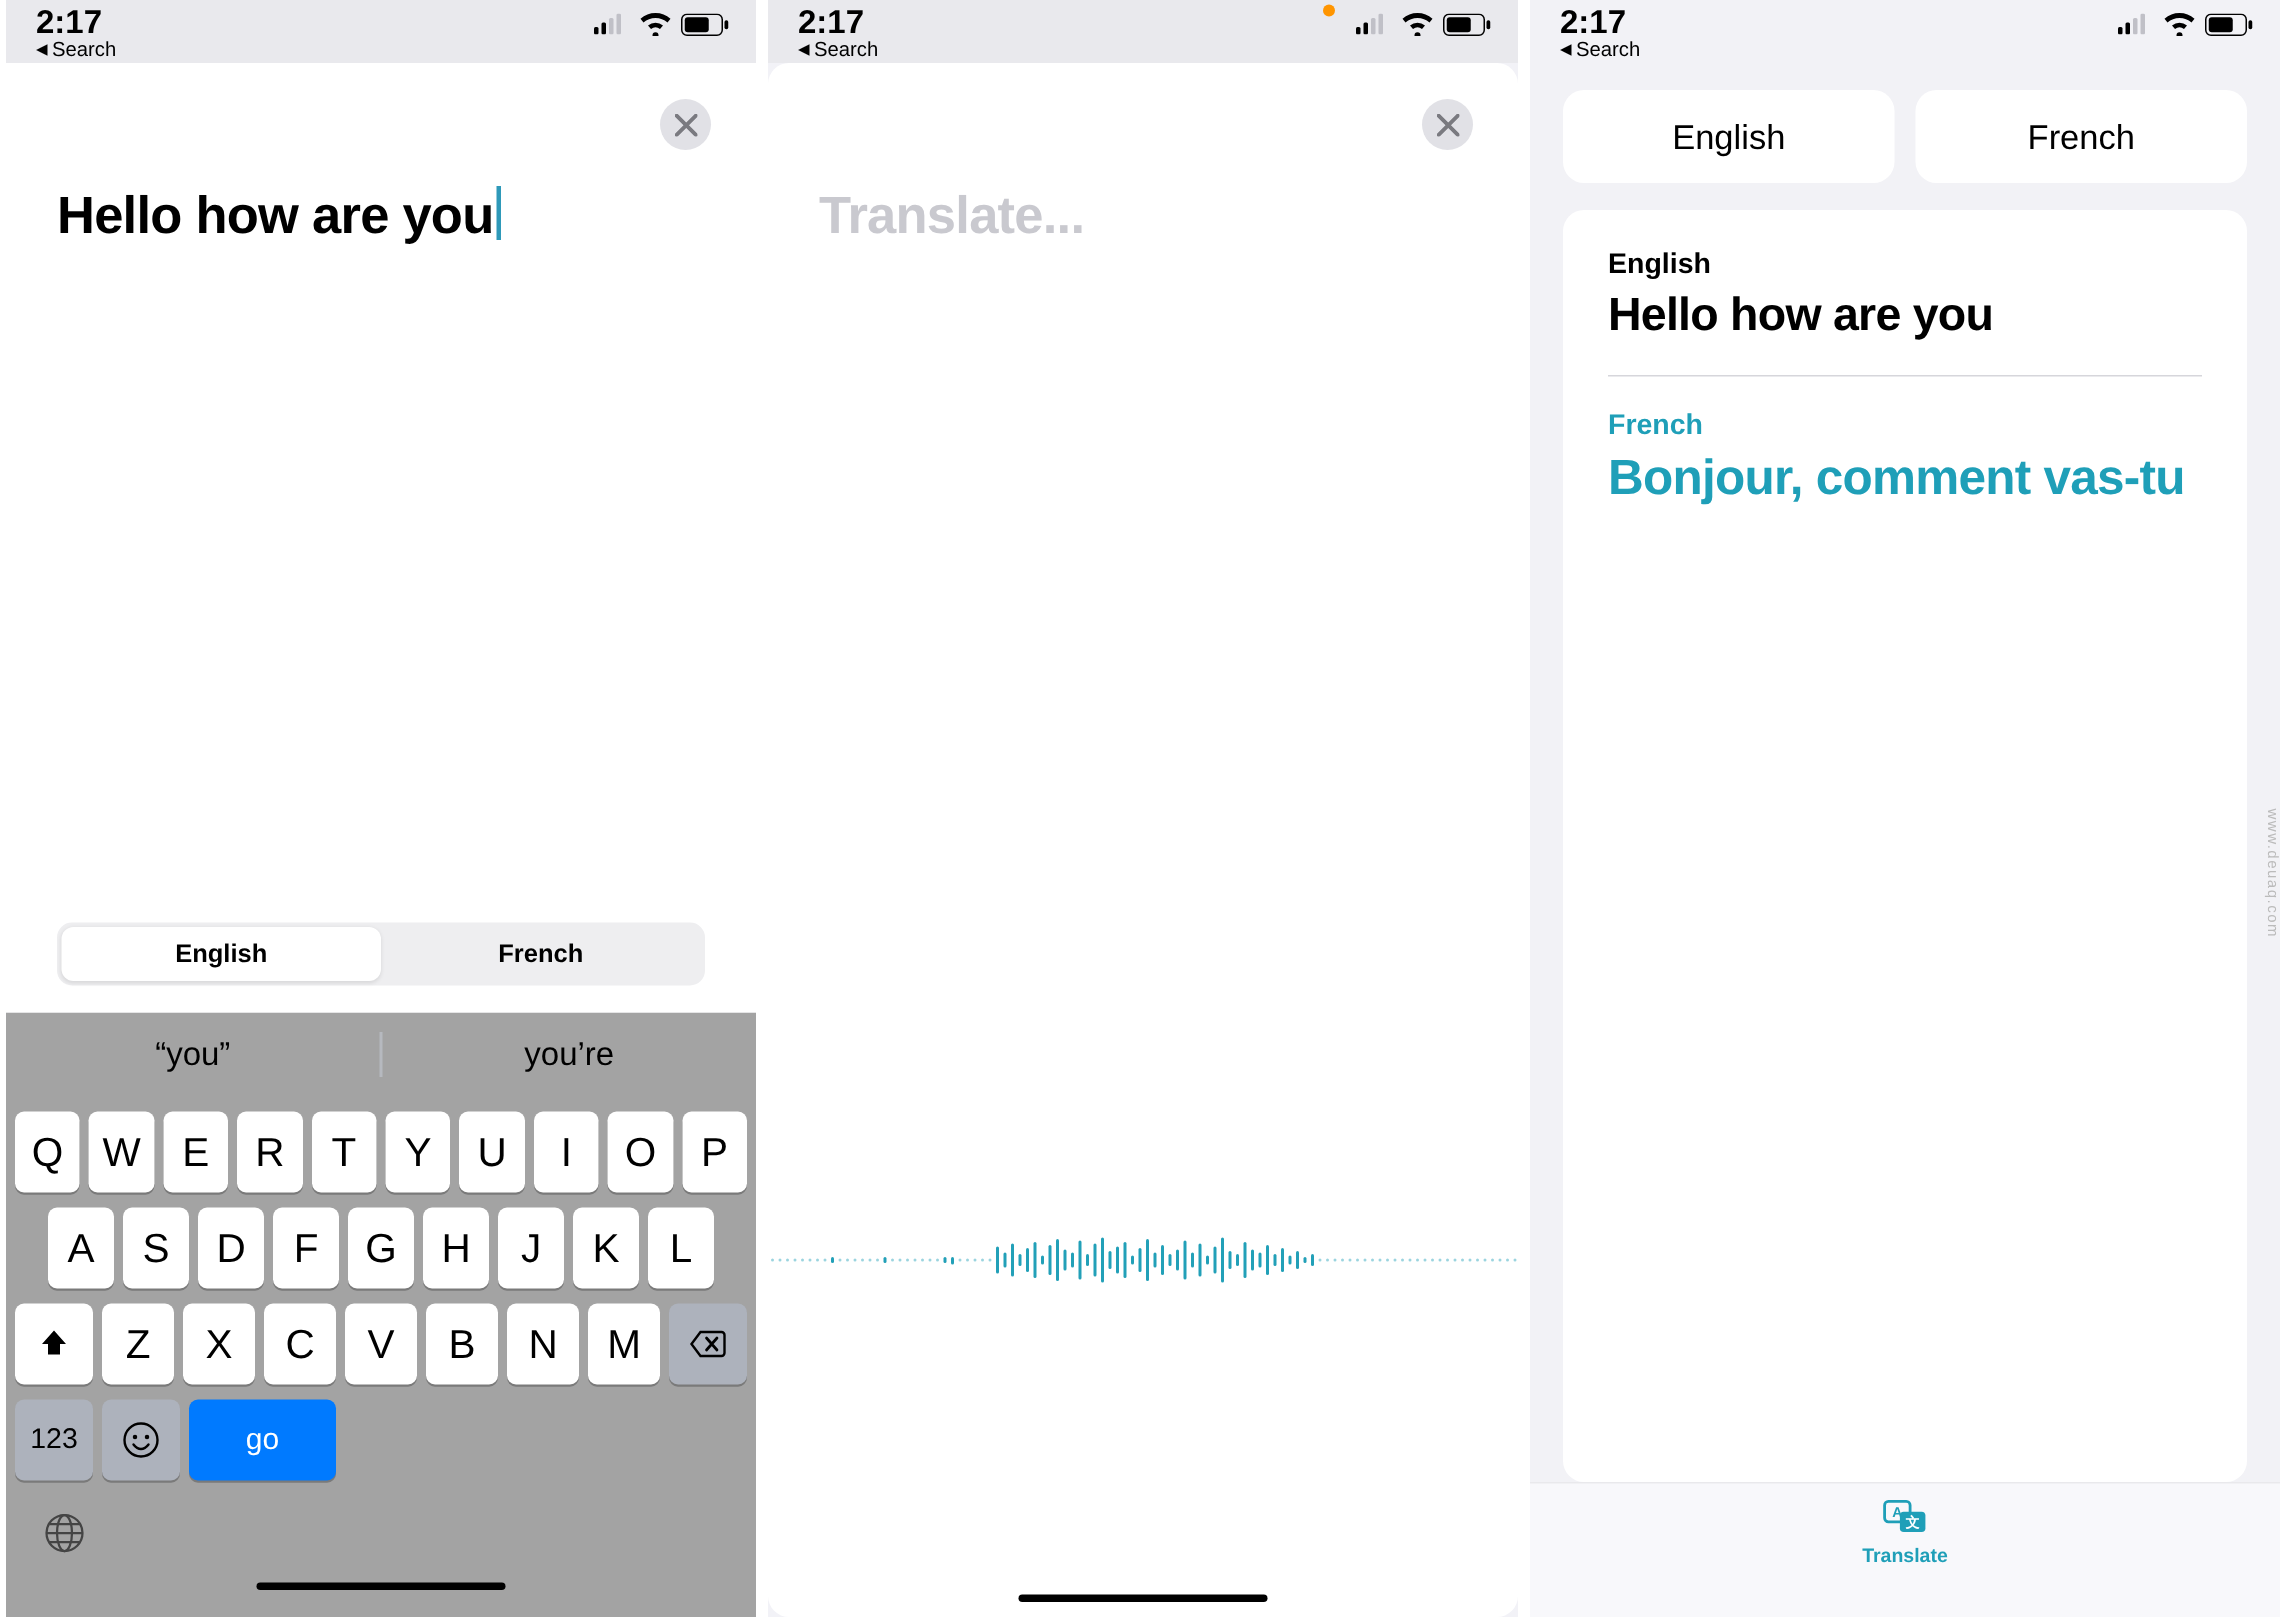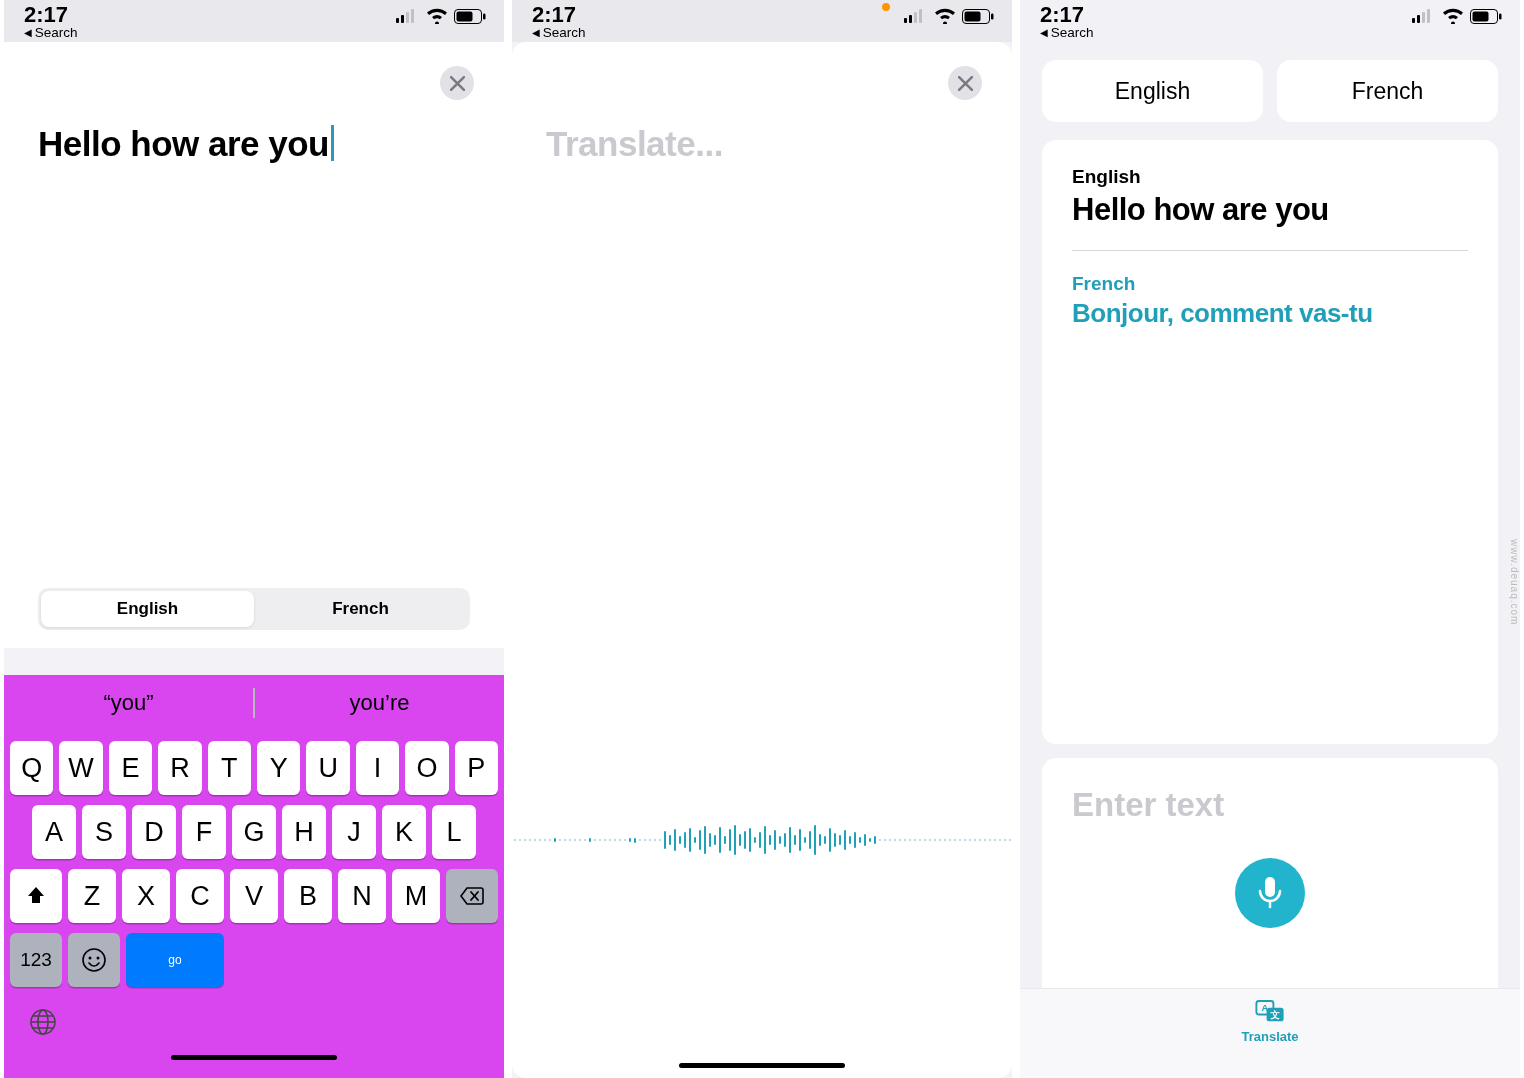--- a/index.html
+++ b/index.html
@@ -120,23 +120,22 @@
     justify-content: center;
     border-radius: 8px;
     color: #000;
   }
   .segmented .seg.active {
     background: #fff;
     box-shadow: 0 1px 3px rgba(0,0,0,0.1);
   }
   
   .keyboard {
-    background: #d946ef;
+    background: #a3a3a3;
     padding-bottom: 18px;
-    margin-top: 27px;
   }
   .suggest {
     display: flex;
     height: 56px;
     align-items: center;
     font-size: 22px;
     color: #000;
   }
   .suggest .sug {
     flex: 1;
@@ -159,21 +158,21 @@
     background: #fff;
     border-radius: 6px;
     display: flex;
     align-items: center;
     justify-content: center;
     font-size: 27px;
     color: #000;
     box-shadow: 0 1.5px 0 rgba(0,0,0,0.25);
   }
   .key.dark { background: #adb2bc; }
-  .key.go { background: #007aff; color: #fff; font-size: 12px; }
+  .key.go { background: #007aff; color: #fff; font-size: 20px; }
   .key.shift, .key.bksp { flex: 0 0 52px; }
   .key.shift.active { background:#fff; }
   .key.num { flex: 0 0 52px; font-size: 19px; }
   .key.emoji { flex: 0 0 52px; font-size: 24px;}
   .key.space { flex: 1; font-size: 20px;}
   .key.go { flex: 0 0 98px; }
   .globe-row { display:flex; padding: 18px 22px 0; }
   .globe { width:34px; height:34px; display:flex; align-items:center; justify-content:center; color:#555; }
   .home-ind { width: 166px; height:5px; background:#000; border-radius:3px; margin: 16px auto 0; }
   
@@ -215,21 +214,21 @@
     background: #fff;
     border-radius: 14px;
     margin: 18px 22px 0;
     flex: 1;
     padding: 26px 30px;
   }
   .rlabel { font-size: 19px; font-weight: 600; color:#000; }
   .rtext { font-size: 31px; font-weight: 700; color:#000; margin-top: 4px; letter-spacing:-0.5px;}
   .rhr { height:1px; background:#d6d6db; margin: 22px 0; }
   .rlabel.fr { color:#1f9fb8; font-weight:600; }
-  .rtext.fr { color:#1f9fb8; font-size:26px; font-weight:700; line-height:1.15;}
+  .rtext.fr { color:#1f9fb8; font-size:33px; font-weight:700; line-height:1.15;}
   .input-card {
     background:#fff;
     border-radius: 14px 14px 0 0;
     margin: 14px 22px 0;
     padding: 28px 30px 60px;
     position: relative;
   }
   .placeholder {
     font-size: 33px;
     font-weight: 700;
@@ -563,29 +562,20 @@
   </div>
 
   <div class="result-card">
     <div class="rlabel">English</div>
     <div class="rtext">Hello how are you</div>
     <div class="rhr"></div>
     <div class="rlabel fr">French</div>
     <div class="rtext fr">Bonjour, comment vas-tu</div>
   </div>
 
-  <div class="input-card">
-    <div class="placeholder">Enter text</div>
-    <div class="mic-btn">
-      <svg width="30" height="36" viewBox="0 0 30 36">
-          <rect x="10" y="2" width="10" height="20" rx="5" fill="#fff"></rect>
-          <path d="M5 16a10 10 0 0020 0M15 26v6" stroke="#fff" stroke-width="2.5" fill="none" stroke-linecap="round"></path>
-        </svg>
-    </div>
-  </div>
 
   <div class="tabbar">
     <div class="tab active">
       <svg viewBox="0 0 40 34">
           <rect x="4" y="4" width="20" height="16" rx="3" fill="none" stroke="#1f9fb8" stroke-width="2.2"></rect>
           <text x="14" y="16" font-size="11" fill="#1f9fb8" text-anchor="middle" font-weight="700">A</text>
           <rect x="16" y="12" width="20" height="16" rx="3" fill="#1f9fb8"></rect>
           <text x="26" y="24" font-size="11" fill="#fff" text-anchor="middle" font-weight="700">文</text>
         </svg>
       <span>Translate</span>

